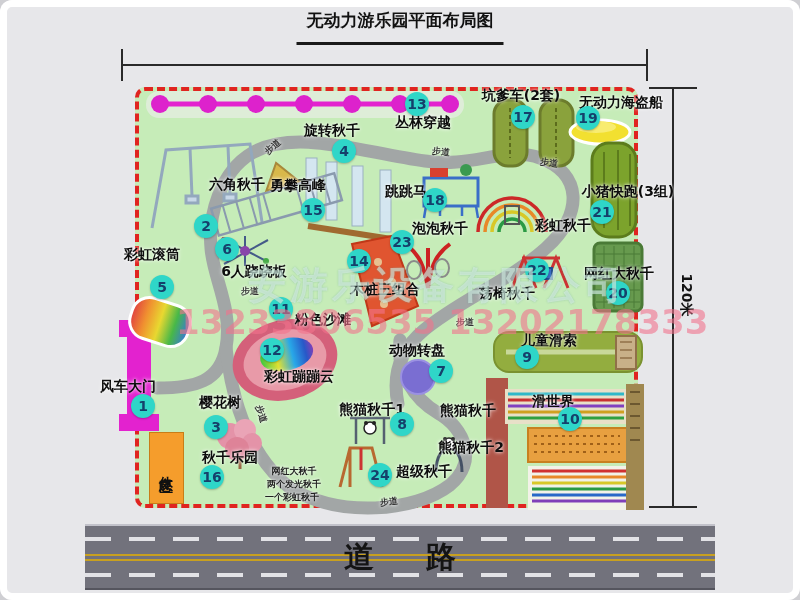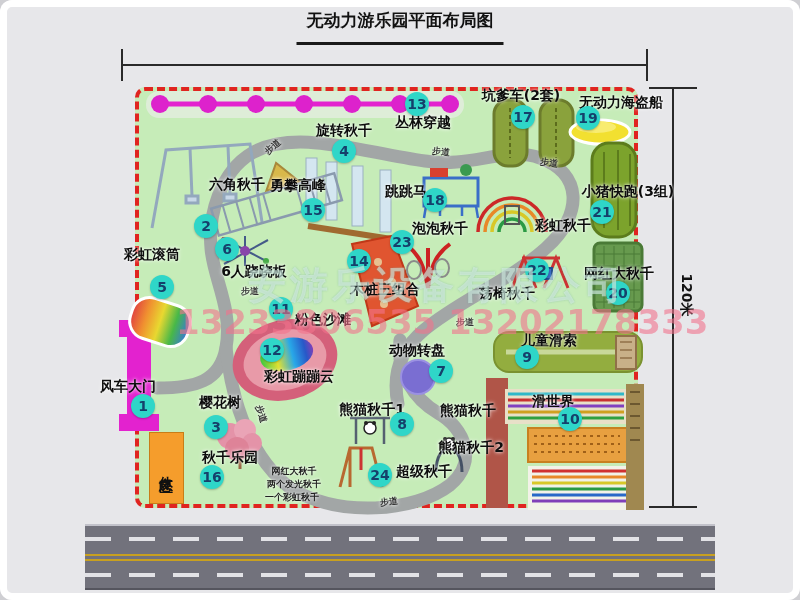--- a/index.html
+++ b/index.html
@@ -315,21 +315,21 @@
         <span class="poi-label" style="left: 237px; top: 185px;">六角秋千</span>
         <span class="poi-badge" style="left: 206px; top: 226px;">2</span>
       </div>
 
       <div class="poi">
         <span class="poi-label" style="left: 220px; top: 403px;">樱花树</span>
         <span class="poi-badge" style="left: 216px; top: 427px;">3</span>
       </div>
 
       <div class="poi">
-        <span class="poi-label" style="left: 344px; top: 131px;">旋转秋千</span>
+        <span class="poi-label" style="left: 332px; top: 131px;">旋转秋千</span>
         <span class="poi-badge" style="left: 344px; top: 151px;">4</span>
       </div>
 
       <div class="poi">
         <span class="poi-label" style="left: 152px; top: 255px;">彩虹滚筒</span>
         <span class="poi-badge" style="left: 162px; top: 287px;">5</span>
       </div>
 
       <div class="poi">
         <span class="poi-label" style="left: 254px; top: 272px;">6人跷跷板</span>
@@ -427,15 +427,16 @@
       </div>
     </div>
 
   <div class="wm-company">安游乐设备有限公司</div>
   <div class="wm-phone">13233806535 13202178333</div>
 
   <div class="road">
     <div class="lane-dash top"></div>
     <div class="lane-yellow"></div>
     <div class="lane-dash bottom"></div>
+    <div class="road-label">道路</div>
   </div>
 
 </div>
 
 </body></html>

